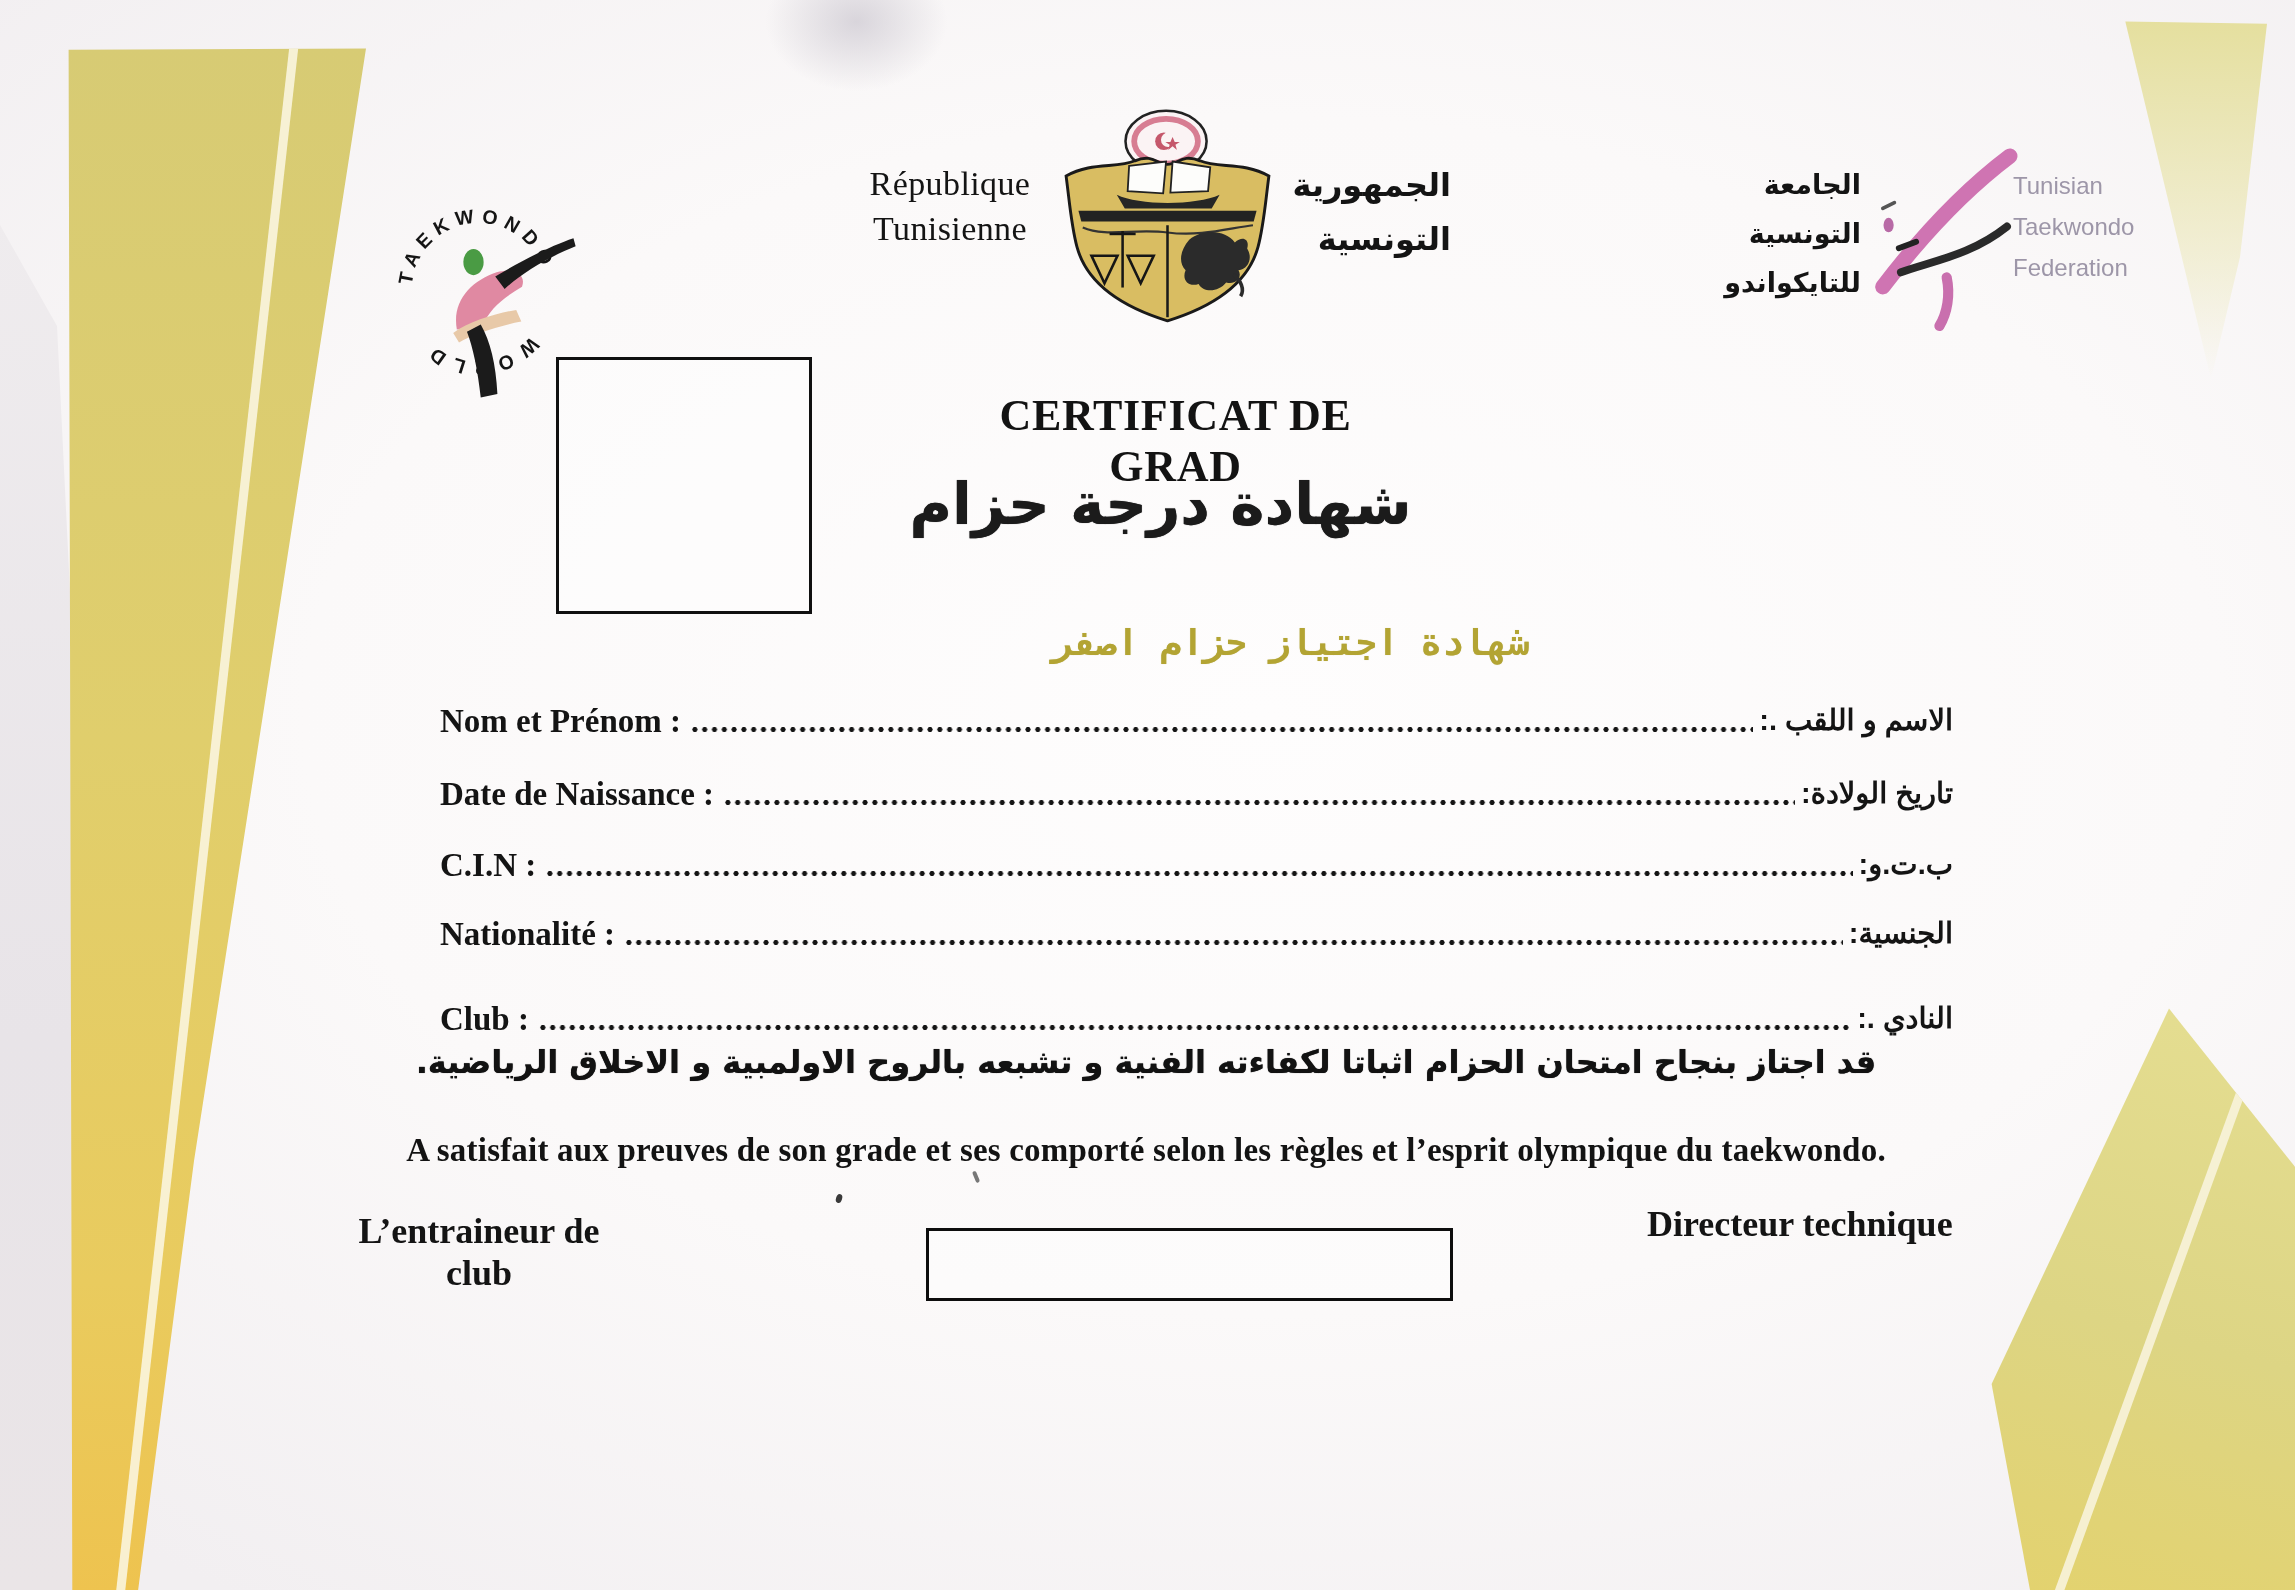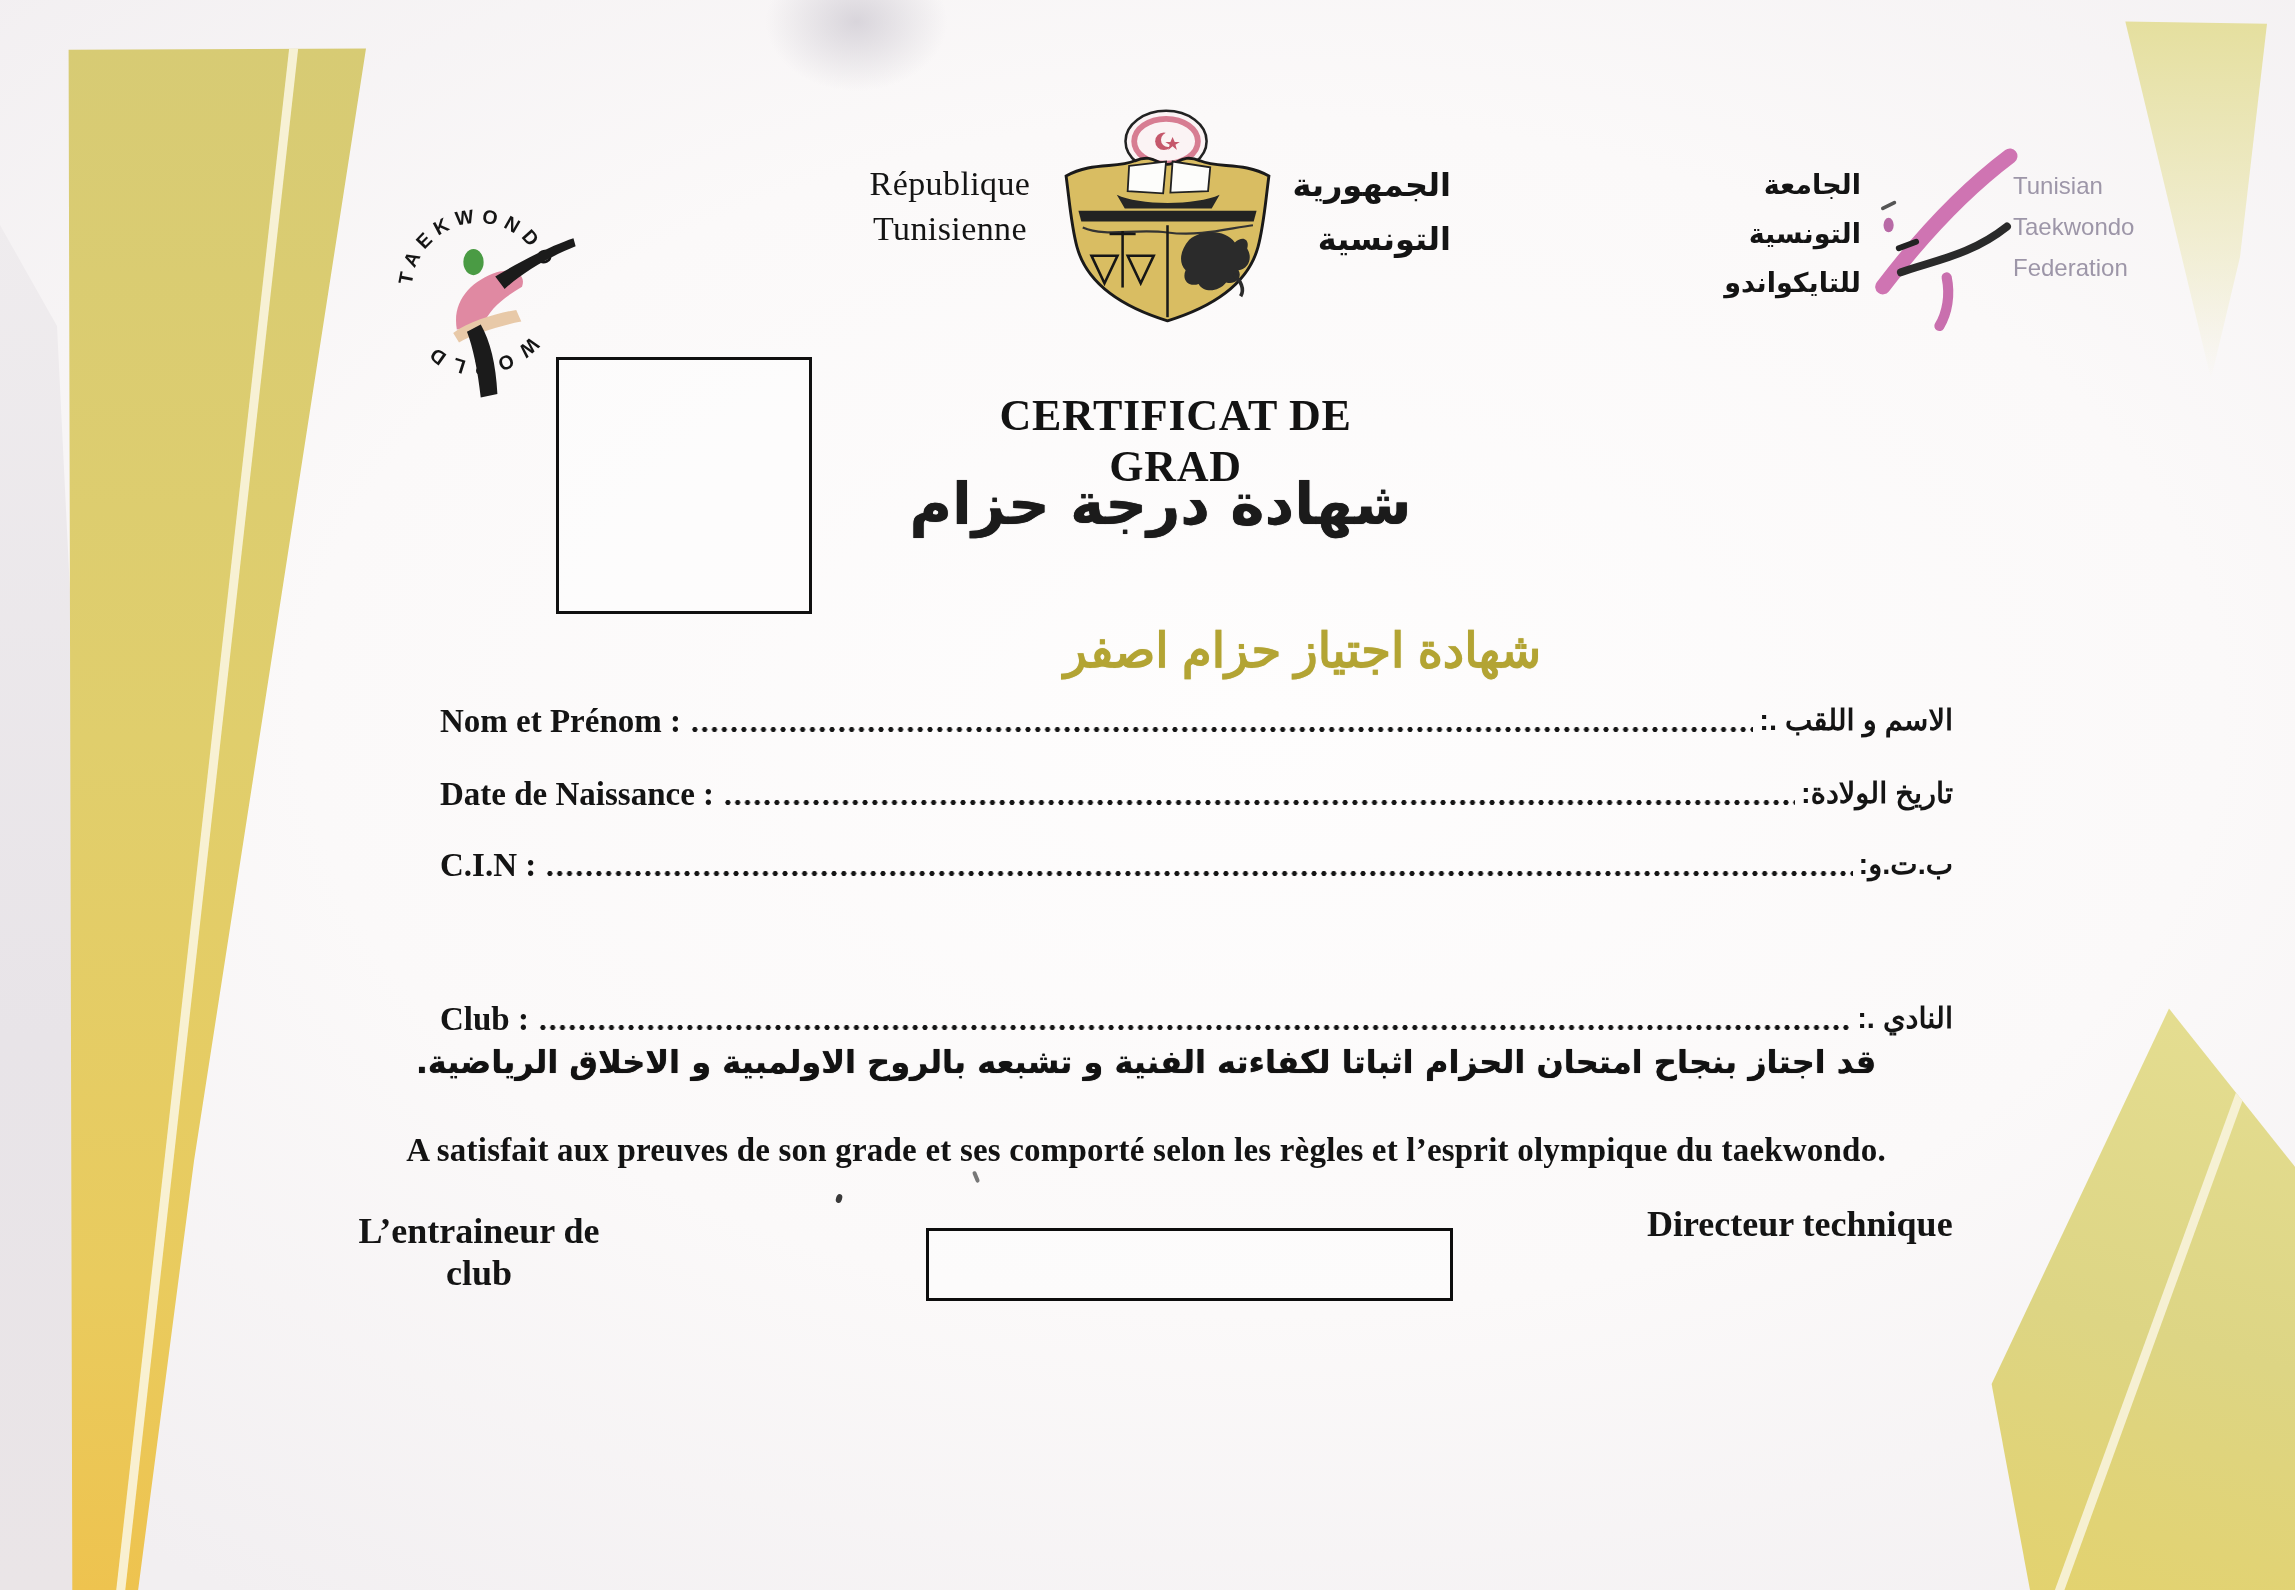--- a/index.html
+++ b/index.html
@@ -66,22 +66,22 @@
   
   .photo-box{left:556px;top:357px;width:250px;height:251px;border:3.6px solid #101010;background:rgba(255,255,255,.4);}
   .sig-box{left:926px;top:1228px;width:521px;height:67px;border:3.6px solid #0d0d0d;background:rgba(255,255,255,.4);}
 
   
   .title-fr{left:936px;top:390px;width:479px;text-align:center;
             font-weight:700;font-size:44px;letter-spacing:0.7px;color:#131313;}
   .title-ar{left:856px;top:470px;width:609px;text-align:center;direction:rtl;
             font-family:"DejaVu Sans",sans-serif;font-weight:700;font-size:58px;color:#1b1b1b;
             text-shadow:0 0 0.7px #1b1b1b;}
-  .belt-line-ar{left:1052px;top:622px;width:501px;text-align:center;direction:rtl;
-            font-family:Liberation Sans, sans-serif;font-weight:700;font-size:48px;letter-spacing:1.5px;
+  .belt-line-ar{left:1052px;top:622px;width:501px;text-align:left;direction:rtl;
+            font-family:Liberation Mono, monospace;font-weight:700;font-size:36px;letter-spacing:1.5px;
             color:#b3a433;text-shadow:0 0 0.7px rgba(160,150,40,.6);filter:blur(0.3px);}
 
   
   .form-area{left:427px;top:695px;width:1513px;height:363px;}
   .form-row{position:absolute;left:0;width:100%;display:flex;align-items:flex-start;margin-left:13px;}
   .flabel{font-weight:700;font-size:33px;line-height:1;white-space:nowrap;padding-right:8.7px;}
   .dots{flex:1;height:11px;margin:0 5.8px 2.9px 0;align-self:flex-end;
         background-image:radial-gradient(circle,#141414 2.3px,rgba(0,0,0,0) 2.8px);
         background-size:9.8px 11px;background-repeat:repeat-x;background-position:0 center;}
   .alabel{font-family:Liberation Sans, sans-serif;font-weight:700;font-size:29px;line-height:1.1;
@@ -216,20 +216,25 @@
     <div class="form-row" style="top:83px">
       <span class="flabel">Date de Naissance :</span>
       <span class="dots"></span>
       <span class="alabel">تاريخ الولادة:</span>
     </div>
     <div class="form-row" style="top:154px">
       <span class="flabel">C.I.N :</span>
       <span class="dots"></span>
       <span class="alabel">ب.ت.و:</span>
     </div>
+    <div class="form-row" style="top:223px">
+      <span class="flabel">Nationalité :</span>
+      <span class="dots"></span>
+      <span class="alabel">الجنسية:</span>
+    </div>
     <div class="form-row" style="top:308px">
       <span class="flabel">Club :</span>
       <span class="dots"></span>
       <span class="alabel">النادي .:</span>
     </div>
   </div>
 
   <div class="abs stmt-ar">قد اجتاز بنجاح امتحان الحزام  اثباتا لكفاءته الفنية و تشبعه بالروح الاولمبية و الاخلاق الرياضية.</div>
   <div class="abs stmt-fr">A satisfait aux preuves de son grade et ses comporté selon les règles et l’esprit olympique du taekwondo.</div>
 

